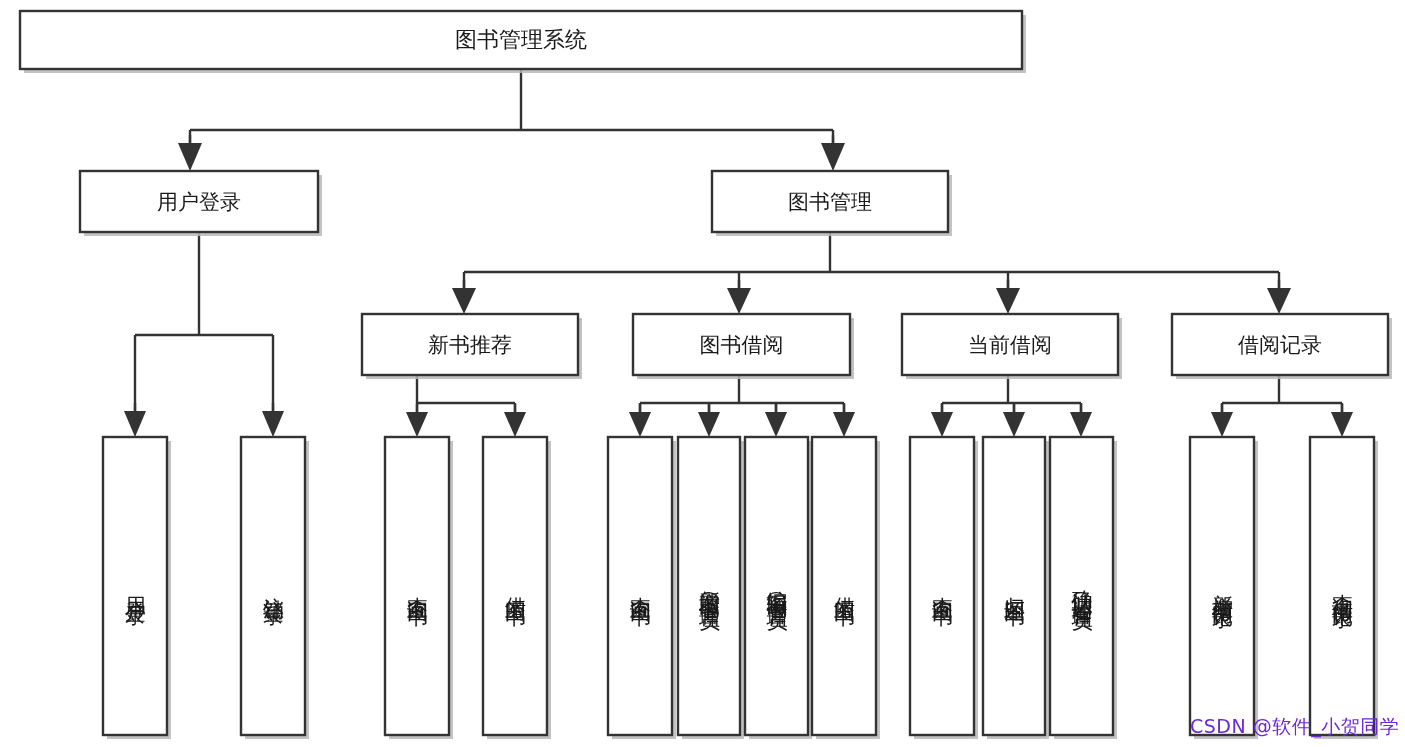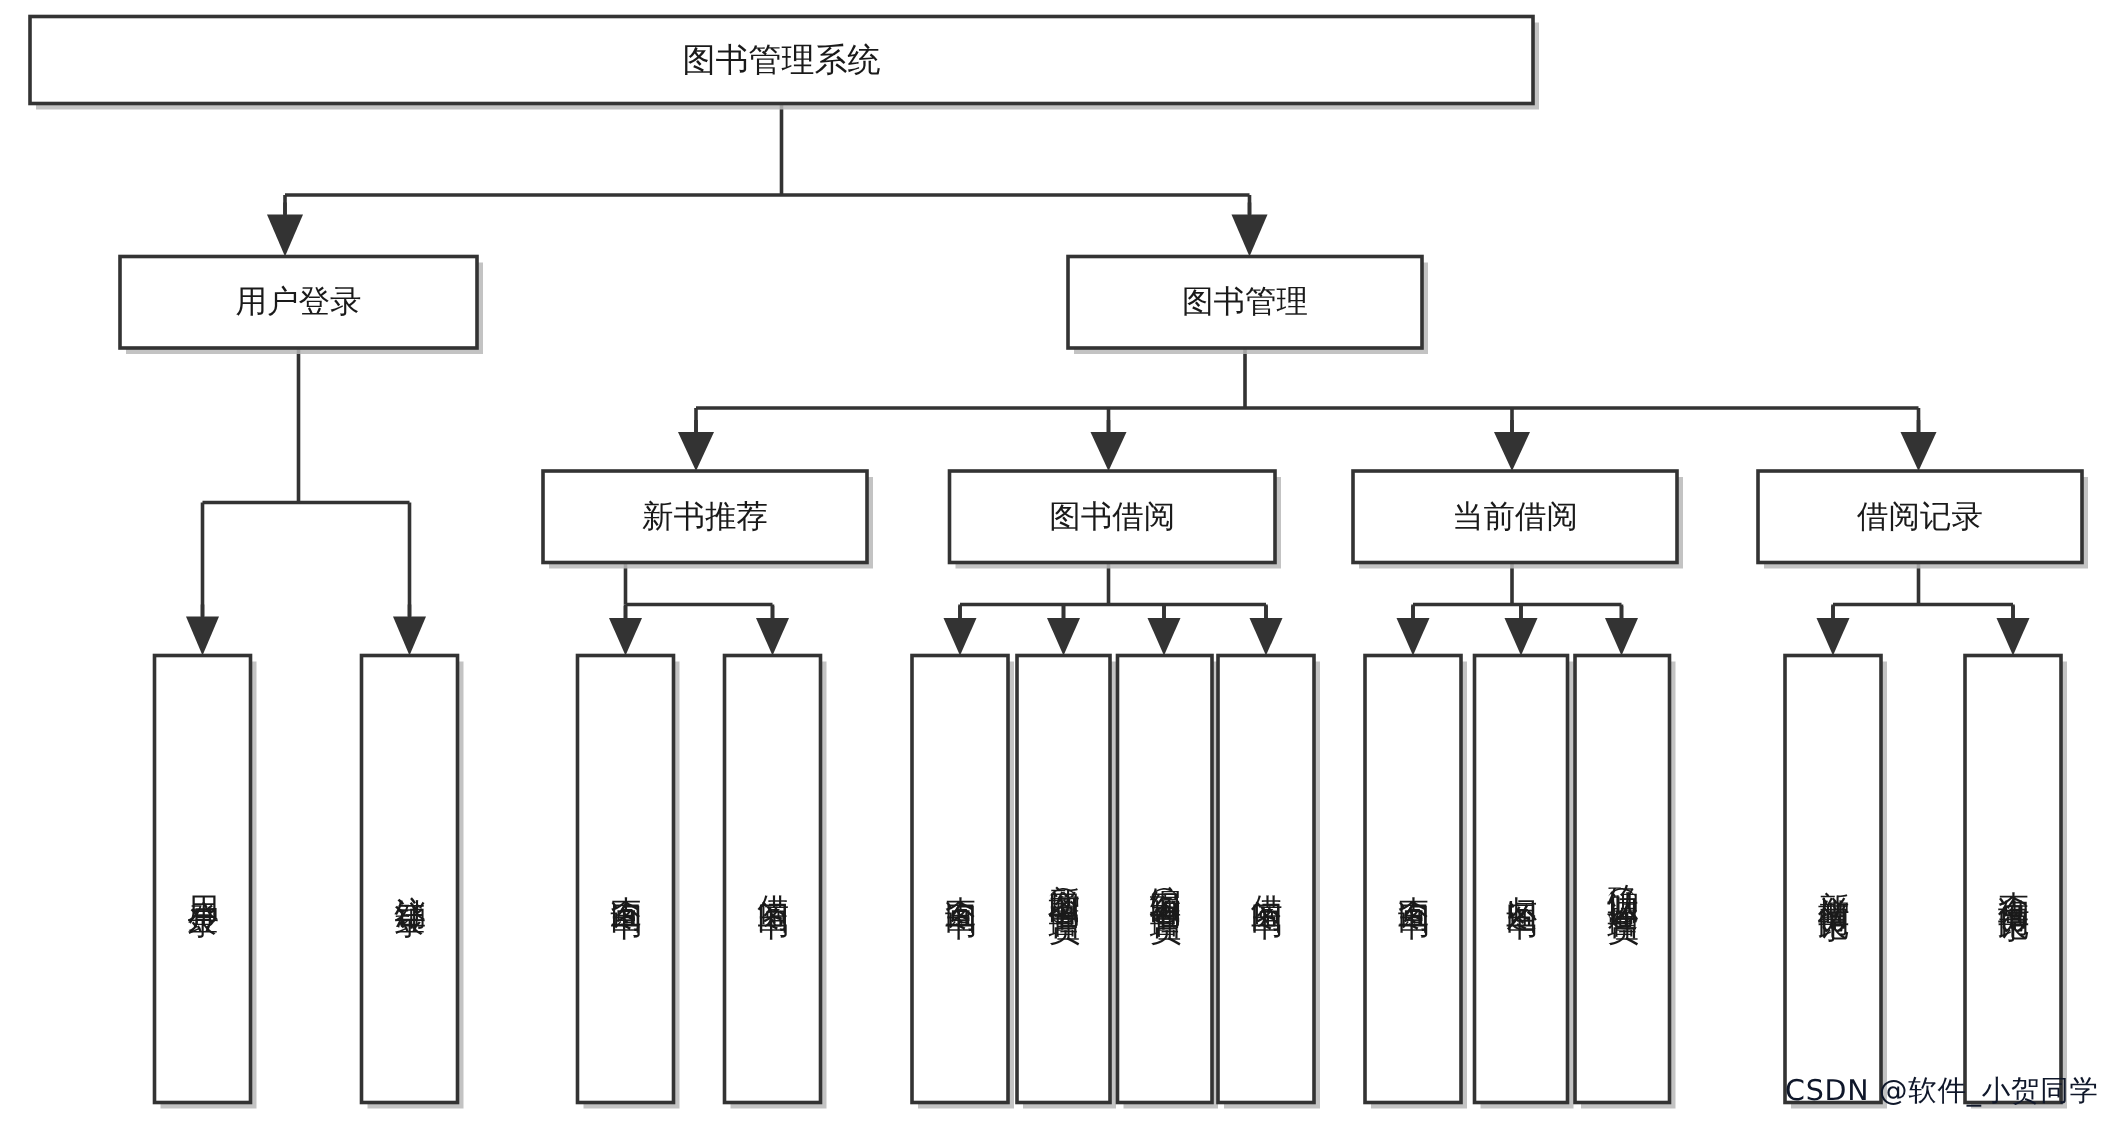--- a/index.html
+++ b/index.html
@@ -70,21 +70,21 @@
     font-size: 21px;
     line-height: 1.0;
     letter-spacing: 3px;
     color: #1a1a1a;
     white-space: nowrap;
   }
   .watermark {
     position: absolute;
     font-family: "DejaVu Sans", "Liberation Sans", sans-serif;
     font-size: 19px;
-    color: #0f172a;
+    color: #6d28d9;
     white-space: nowrap;
     letter-spacing: 0.5px;
   }
 </style>
 </head>
 <body>
 
 <div id="diagram-root">
   <svg class="diagram-canvas" id="diagram-svg" viewBox="0 0 1405 747" xmlns="http://www.w3.org/2000/svg">
     <g id="layer-connectors">

